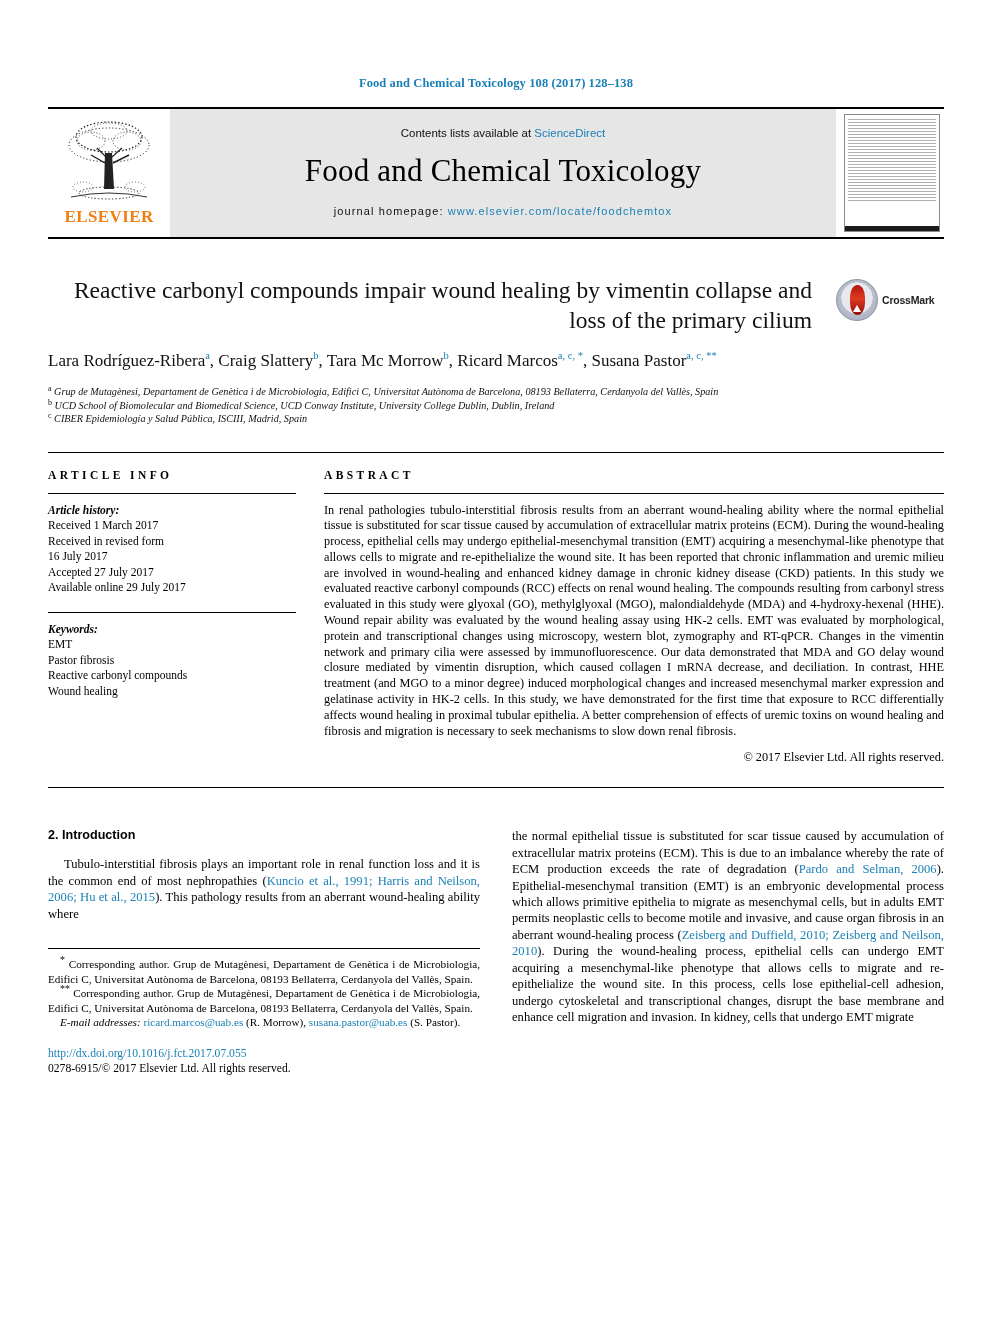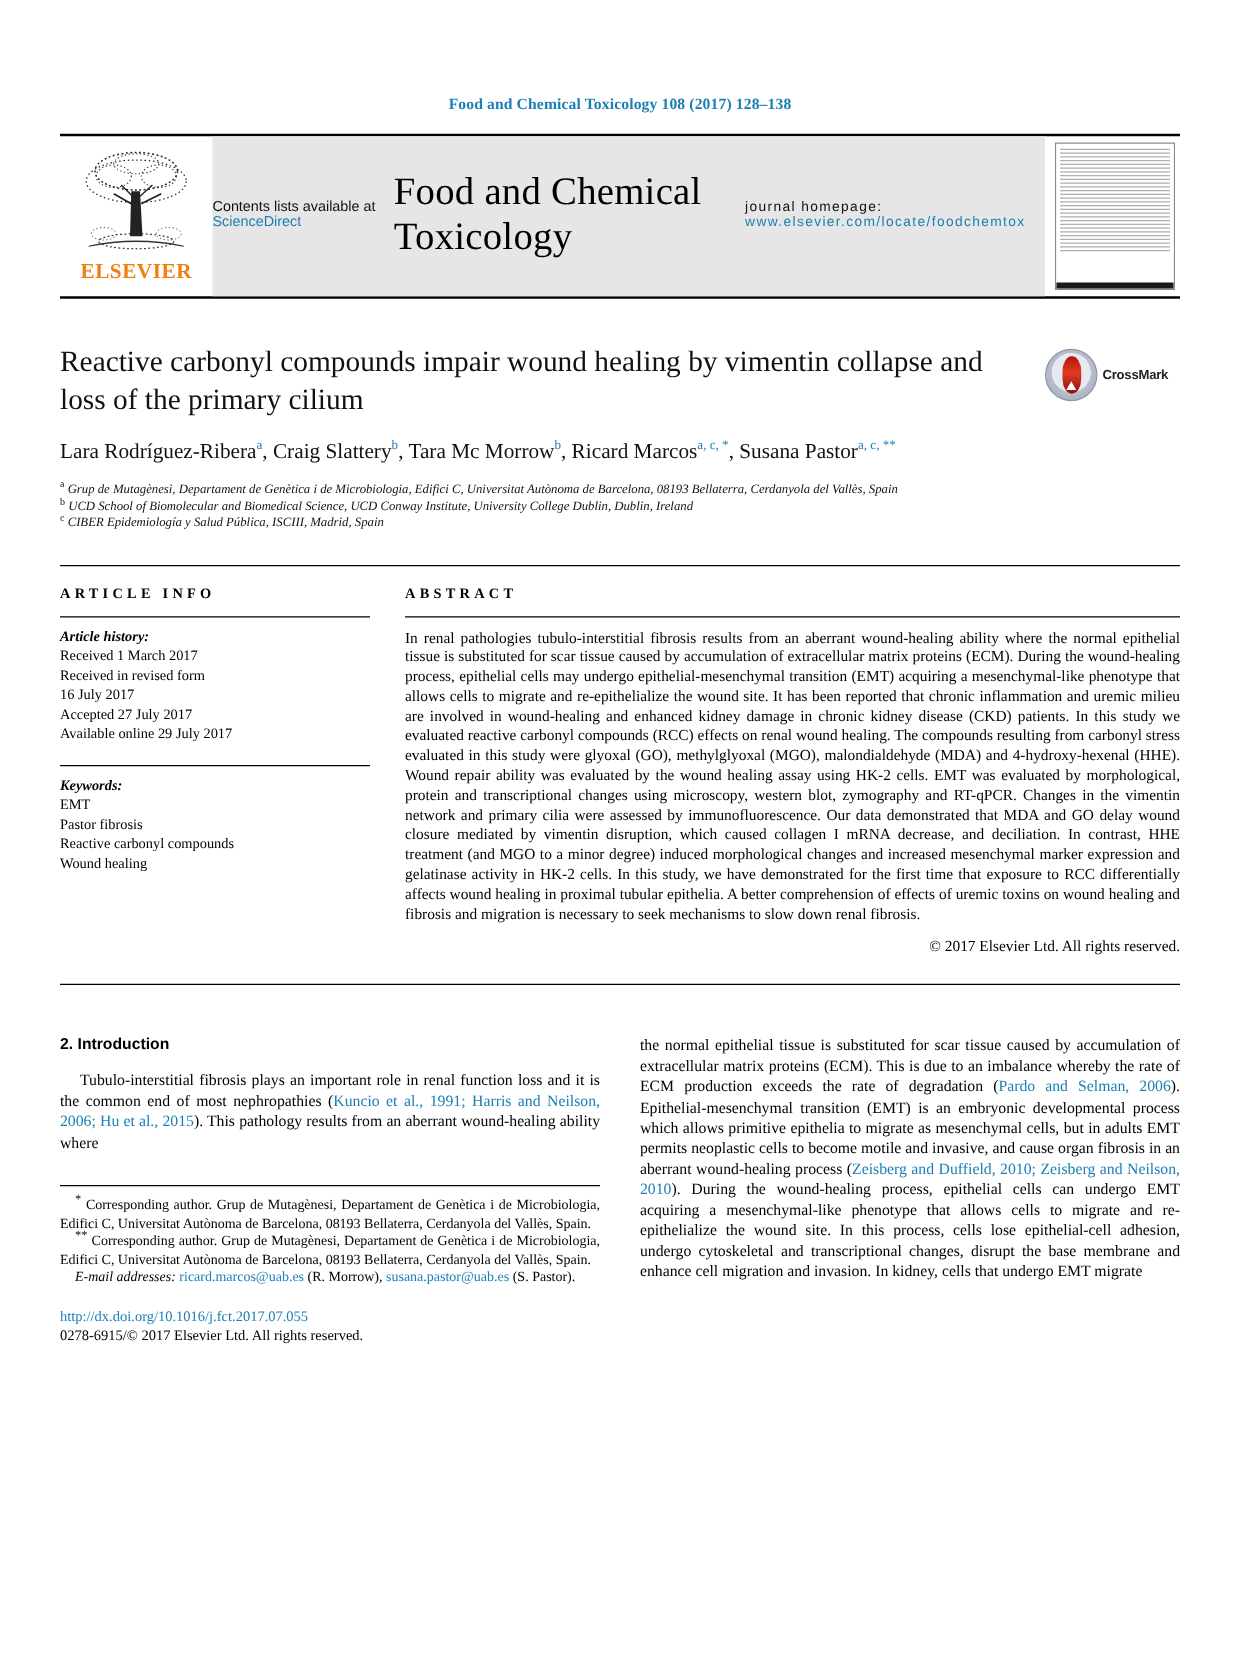--- a/index.html
+++ b/index.html
@@ -59,21 +59,21 @@
     font-size: 17px;
     font-weight: bold;
     letter-spacing: .4px;
     line-height: 1;
     margin-top: 1px;
   }
   .journal-band {
     flex: 1 1 auto;
     background: #e6e6e6;
     display: flex;
-    flex-direction: row;
+    flex-direction: column;
     align-items: center;
     justify-content: center;
     padding: 8px 0 10px;
     box-sizing: border-box;
   }
   .contents-line {
     font-family: "Liberation Sans", sans-serif;
     font-size: 11.5px;
     color: #111;
   }
@@ -156,22 +156,23 @@
   .title-block {
     margin-top: 36px;
     position: relative;
     padding-right: 120px;
   }
   .article-title {
     font-family: "Liberation Serif", serif;
     font-size: 23.5px;
     line-height: 30px;
     font-weight: normal;
-    margin: 0;
+    margin: 12px;
     color: #111;
+    text-align: right;
   }
   .crossmark {
     position: absolute;
     right: 0;
     top: 2px;
     width: 108px;
     height: 46px;
     display: flex;
     align-items: center;
     gap: 4px;

